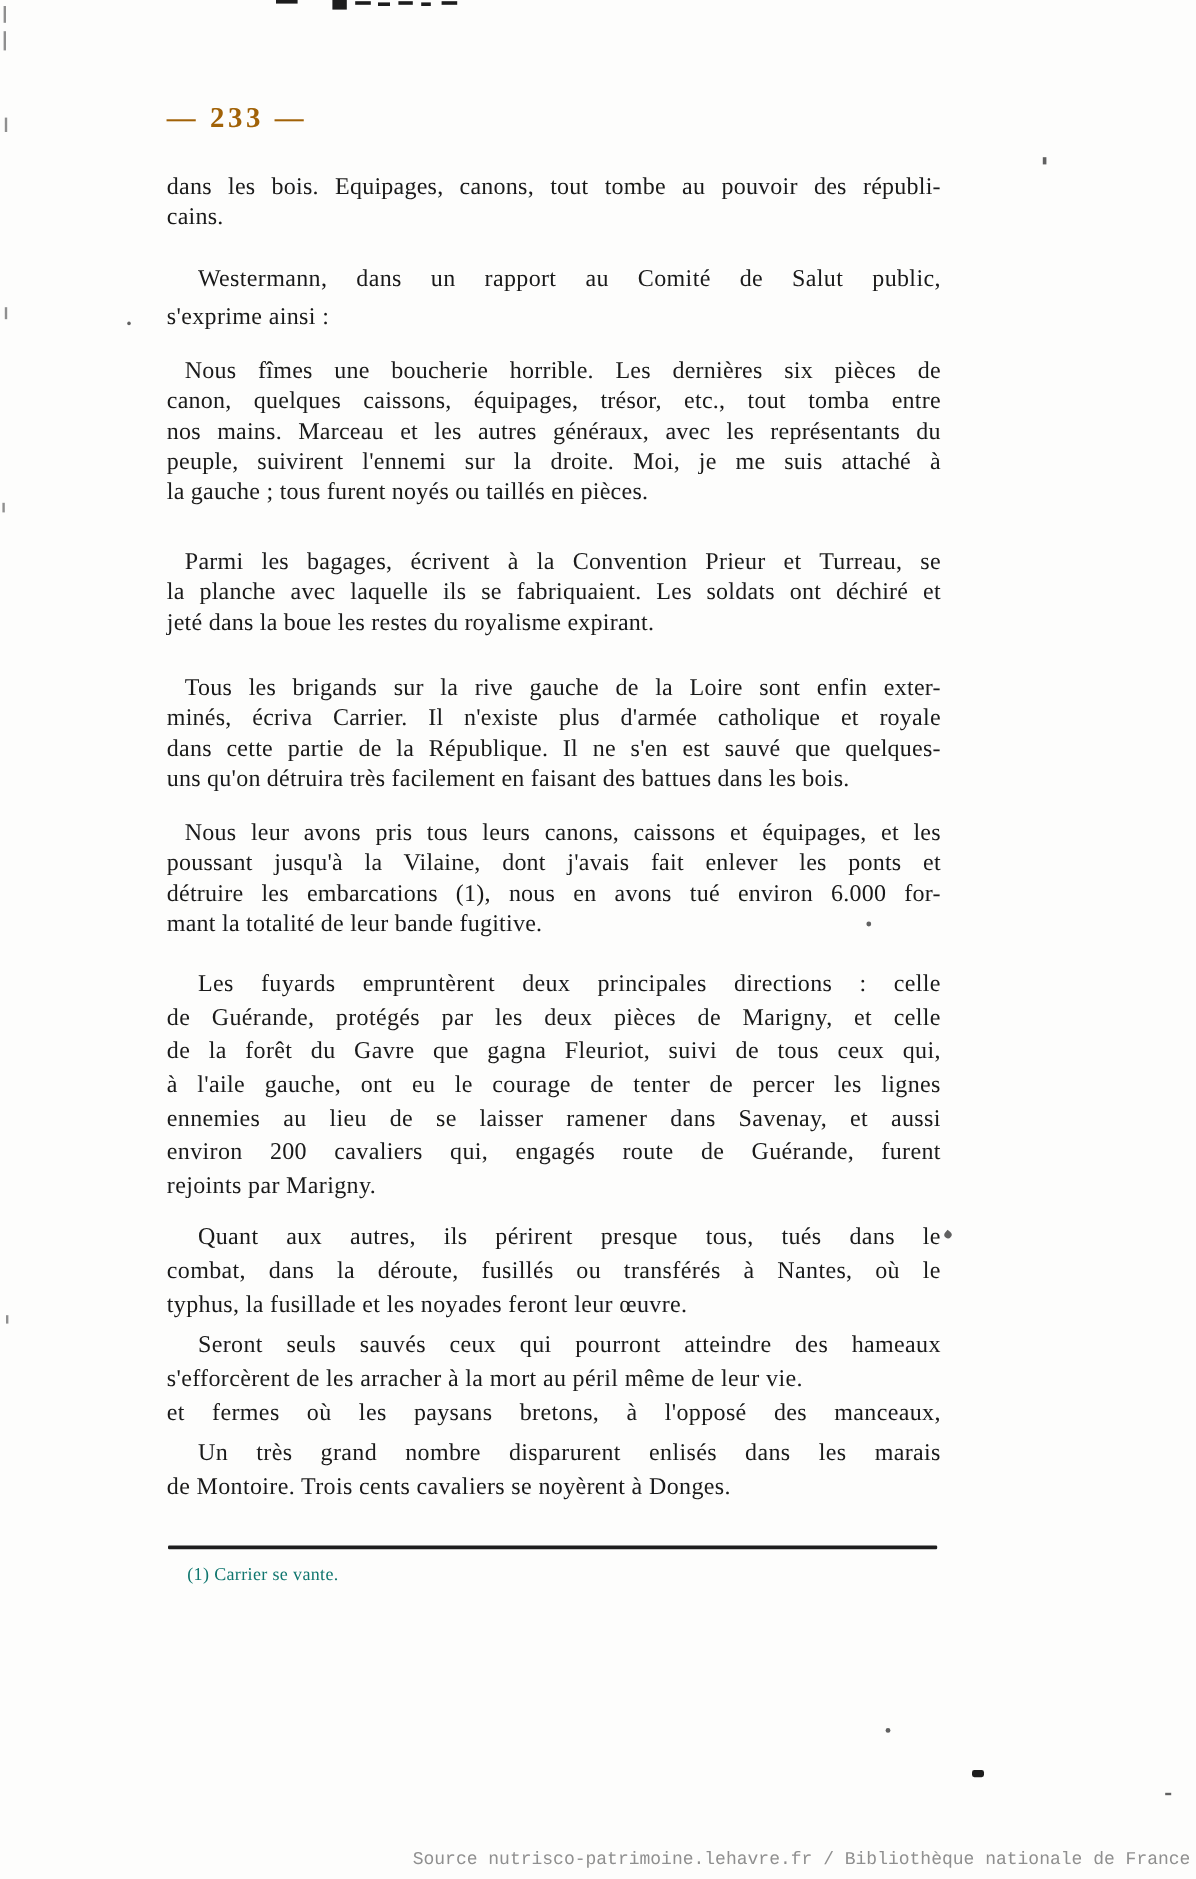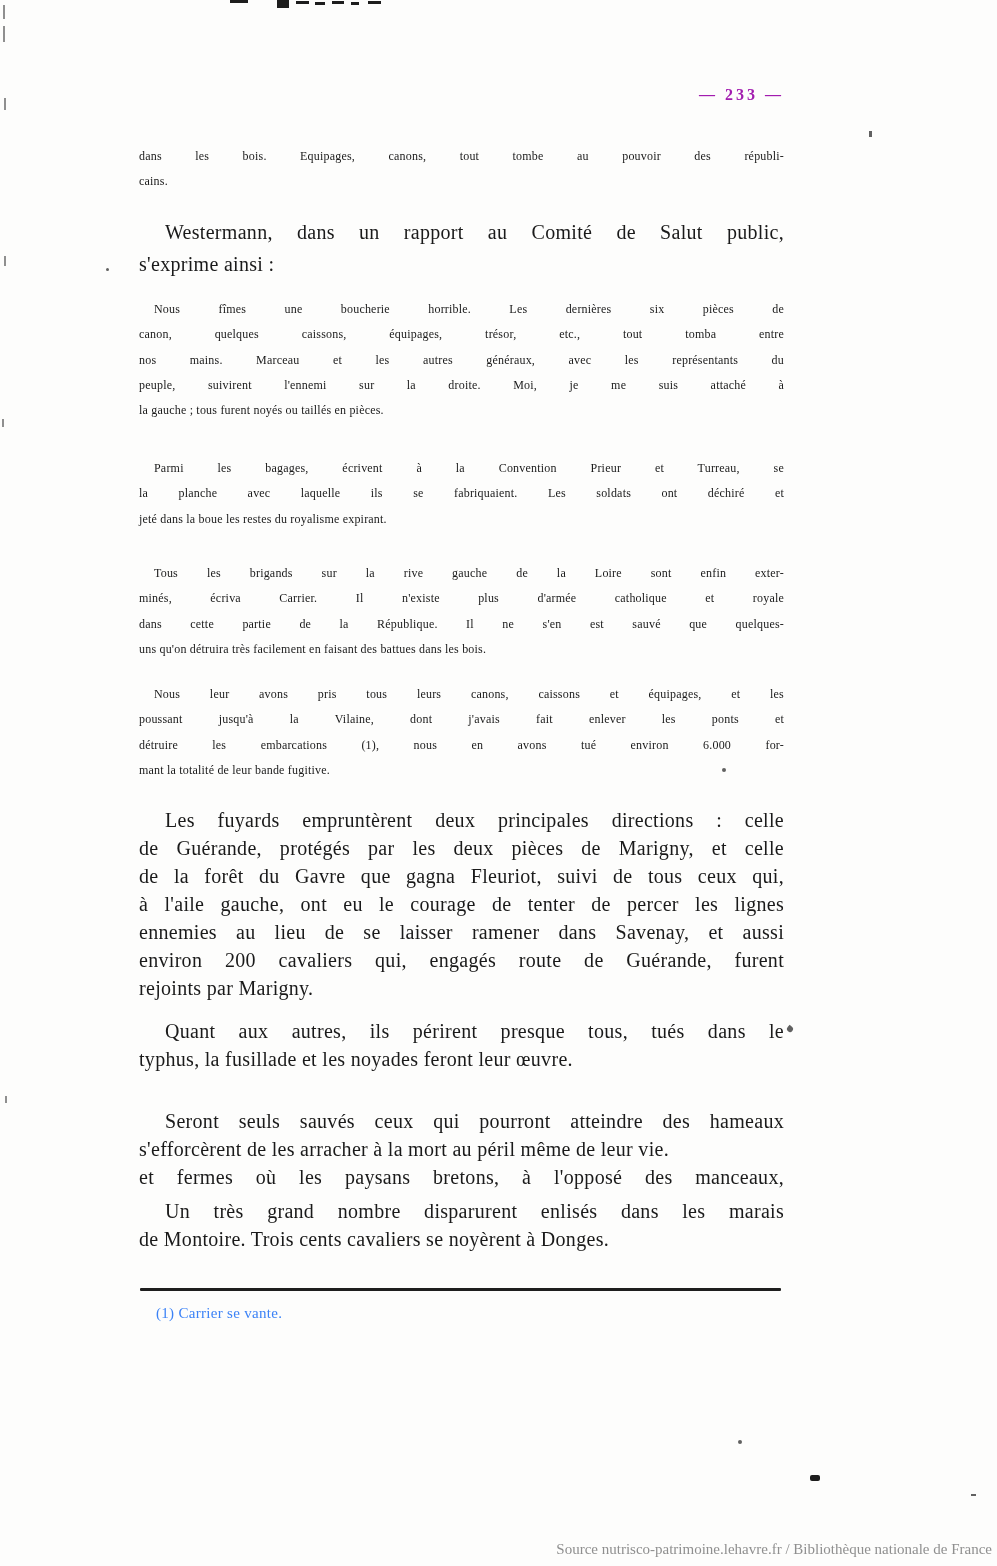--- a/index.html
+++ b/index.html
@@ -11,54 +11,54 @@
     overflow: hidden;
   }
   .page {
     position: relative;
     width: 997px; height: 1566px;
     background: #fdfdfc;
   }
   .pagenum {
     position: absolute;
     top: 86px; left: 139px; width: 645px;
-    text-align: right;
-    font-size: 16px;
+    text-align: left;
+    font-size: 24px;
     font-weight: bold;
     letter-spacing: 3px;
-    color: #a21caf;
+    color: #a16207;
   }
   .para {
     position: absolute;
     left: 139px; width: 645px;
   }
   .para.large { font-size: 20px; line-height: 28px; letter-spacing: 0.3px; }
-  .para.small { font-size: 12px; line-height: 25.3px; letter-spacing: 0.2px; }
+  .para.small { font-size: 20px; line-height: 25.3px; letter-spacing: 0.2px; }
   .para.p1 { line-height: 32px; }
   .line { text-align: justify; white-space: normal; }
   .line.j { text-align-last: justify; }
   .large .ind { text-indent: 26px; }
   .small .ind { text-indent: 15px; }
   .footrule {
     position: absolute;
     top: 1288px; left: 140px; width: 641px; height: 3px;
     background: #1e1e1e;
     border-radius: 1px;
   }
   .footnote {
     position: absolute;
     top: 1305px; left: 156px; width: 620px;
     font-size: 15px;
     letter-spacing: 0.3px;
-    color: #3b82f6;
+    color: #0f766e;
   }
   .attribution {
     position: absolute;
     top: 1541px; right: 5px;
-    font-family: Liberation Serif, serif;
+    font-family: Liberation Mono, monospace;
     font-size: 15px;
     color: #8f8f8f;
   }
   
   .art { position: absolute; background: #1d1d1d; }
   .art.soft { background: #555; opacity: 0.65; }
   .art.gray { background: #3a3a3a; opacity: 0.8; }
 </style>
 </head>
 <body>
@@ -110,20 +110,21 @@
     <div class="line j">de Guérande, protégés par les deux pièces de Marigny, et celle</div>
     <div class="line j">de la forêt du Gavre que gagna Fleuriot, suivi de tous ceux qui,</div>
     <div class="line j">à l'aile gauche, ont eu le courage de tenter de percer les lignes</div>
     <div class="line j">ennemies au lieu de se laisser ramener dans Savenay, et aussi</div>
     <div class="line j">environ 200 cavaliers qui, engagés route de Guérande, furent</div>
     <div class="line">rejoints par Marigny.</div>
   </div>
 
   <div class="para large" style="top:1017px">
     <div class="line j ind">Quant aux autres, ils périrent presque tous, tués dans le</div>
+    <div class="line j">combat, dans la déroute, fusillés ou transférés à Nantes, où le</div>
     <div class="line">typhus, la fusillade et les noyades feront leur œuvre.</div>
   </div>
 
   <div class="para large" style="top:1107px">
     <div class="line j ind">Seront seuls sauvés ceux qui pourront atteindre des hameaux</div>
     <div class="line">s'efforcèrent de les arracher à la mort au péril même de leur vie.</div>
     <div class="line j">et fermes où les paysans bretons, à l'opposé des manceaux,</div>
   </div>
 
   <div class="para large" style="top:1197px">

